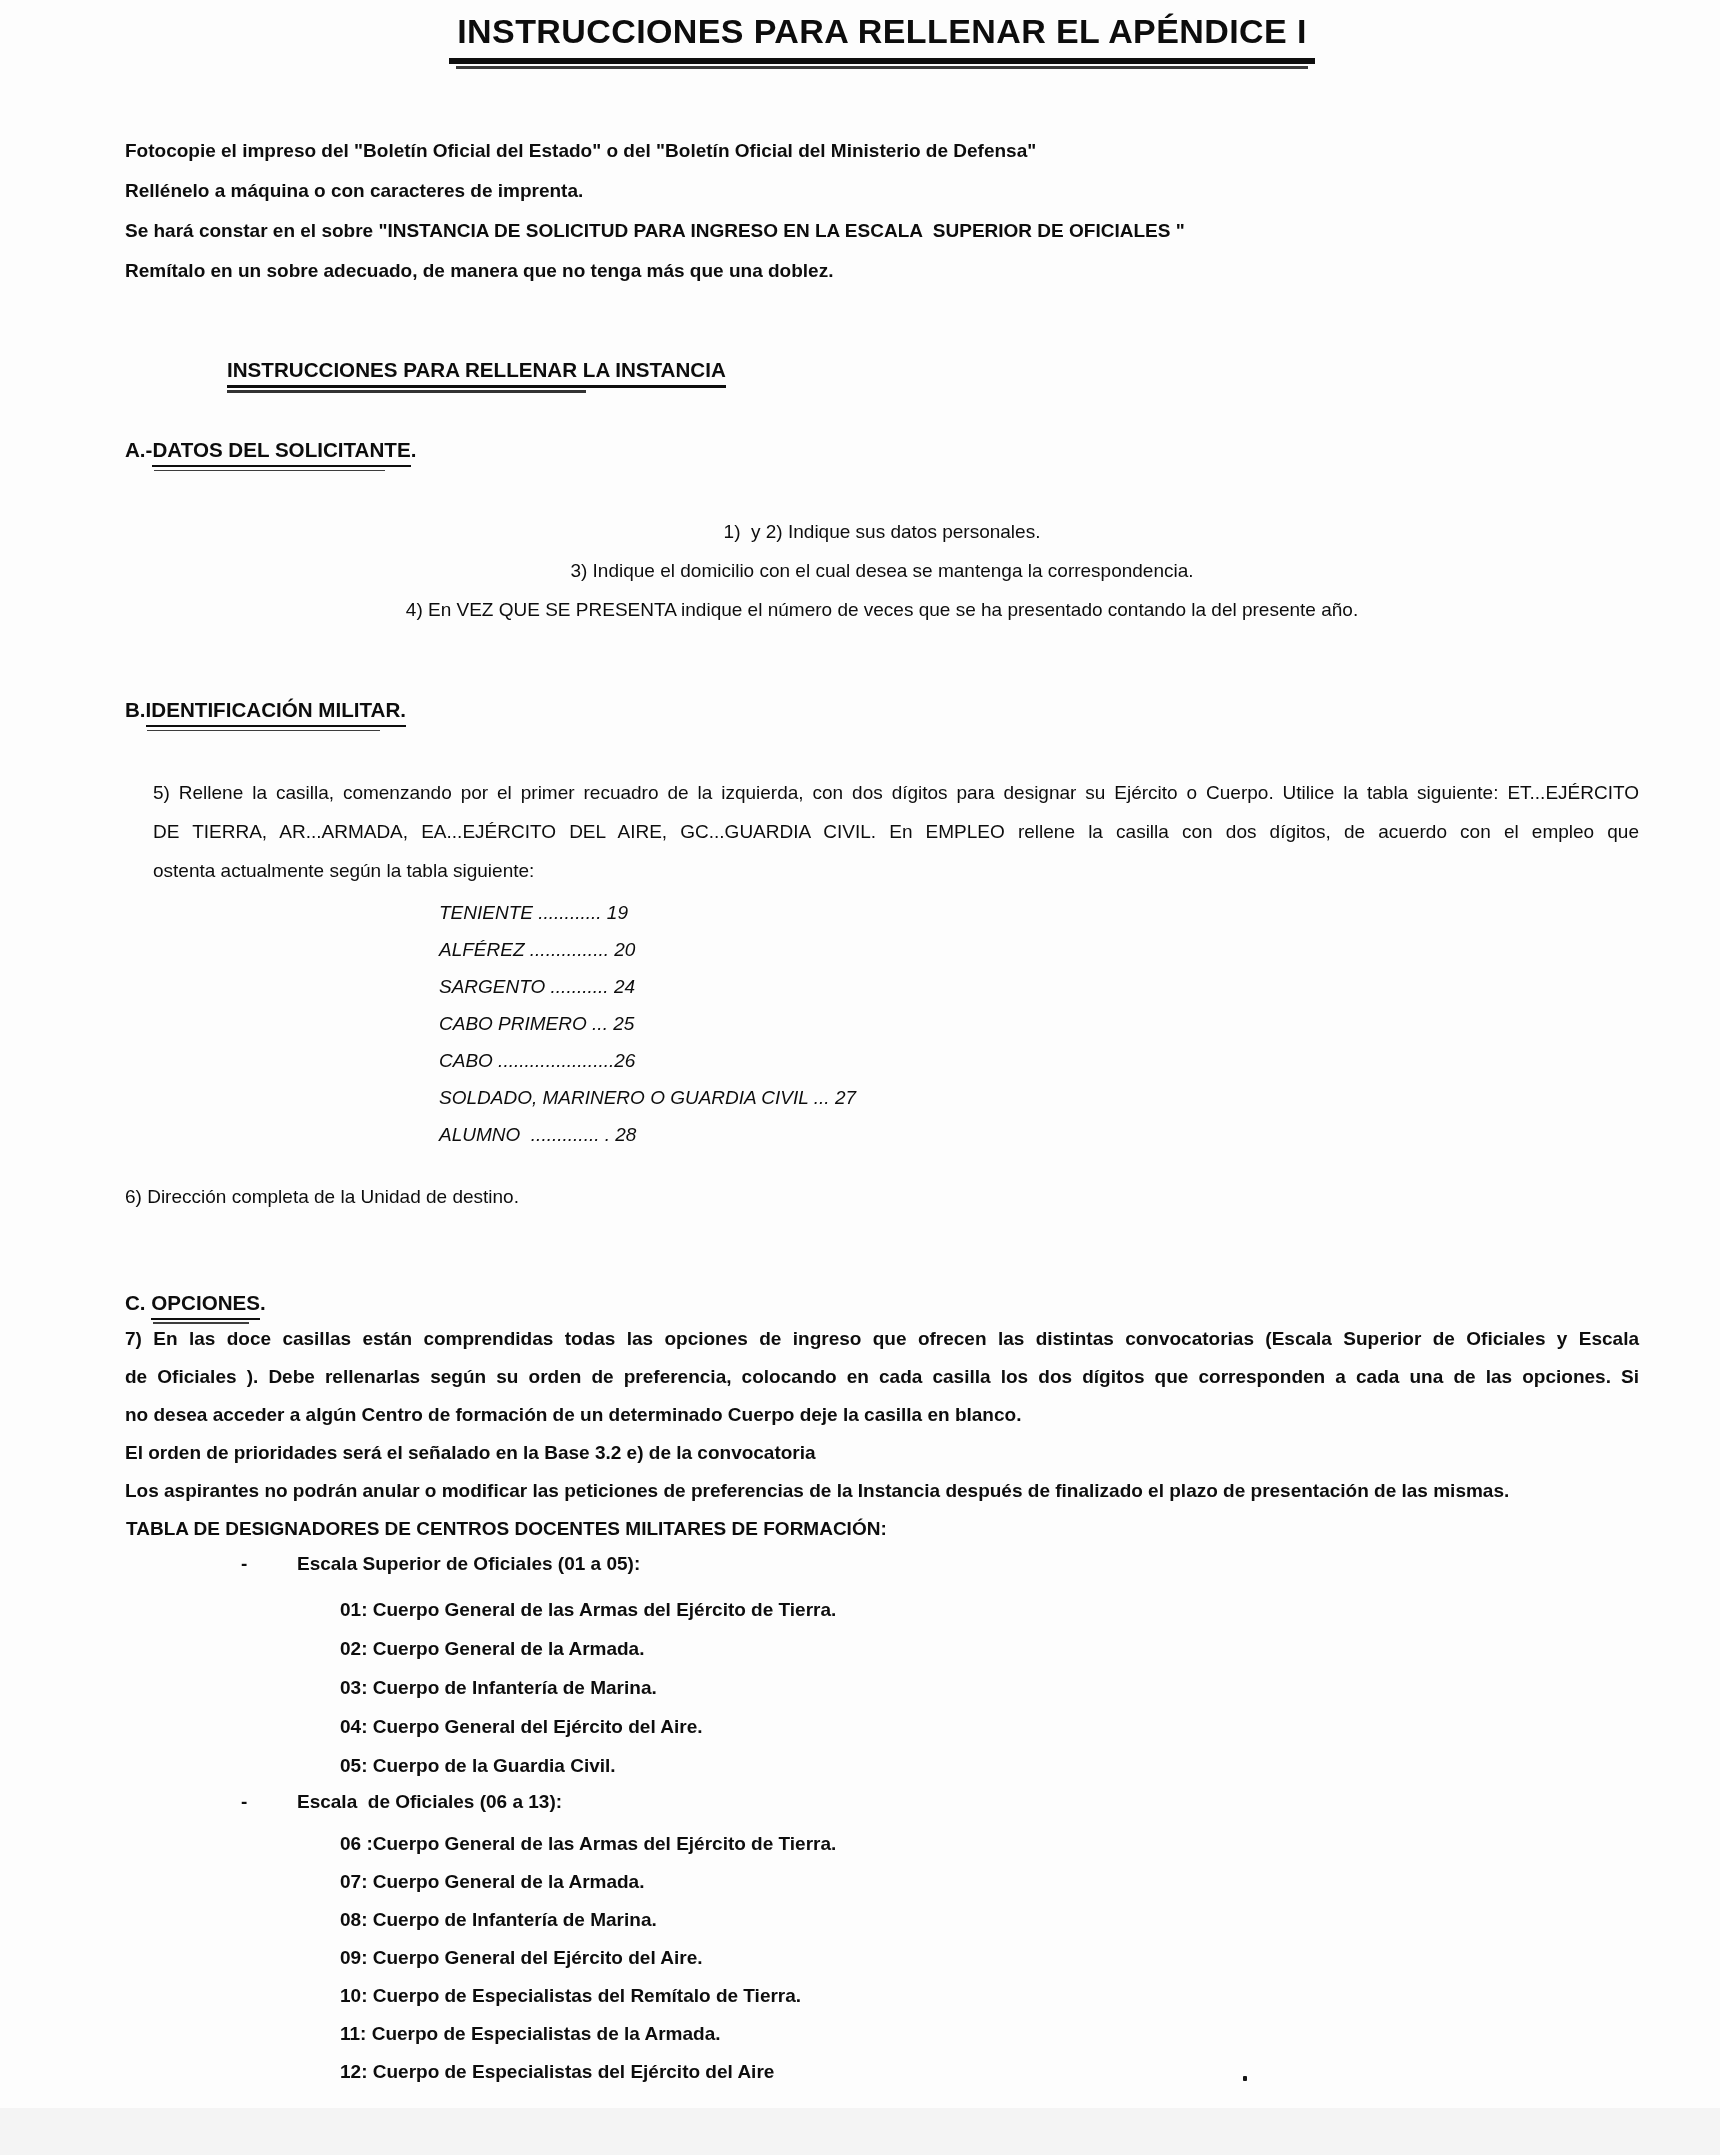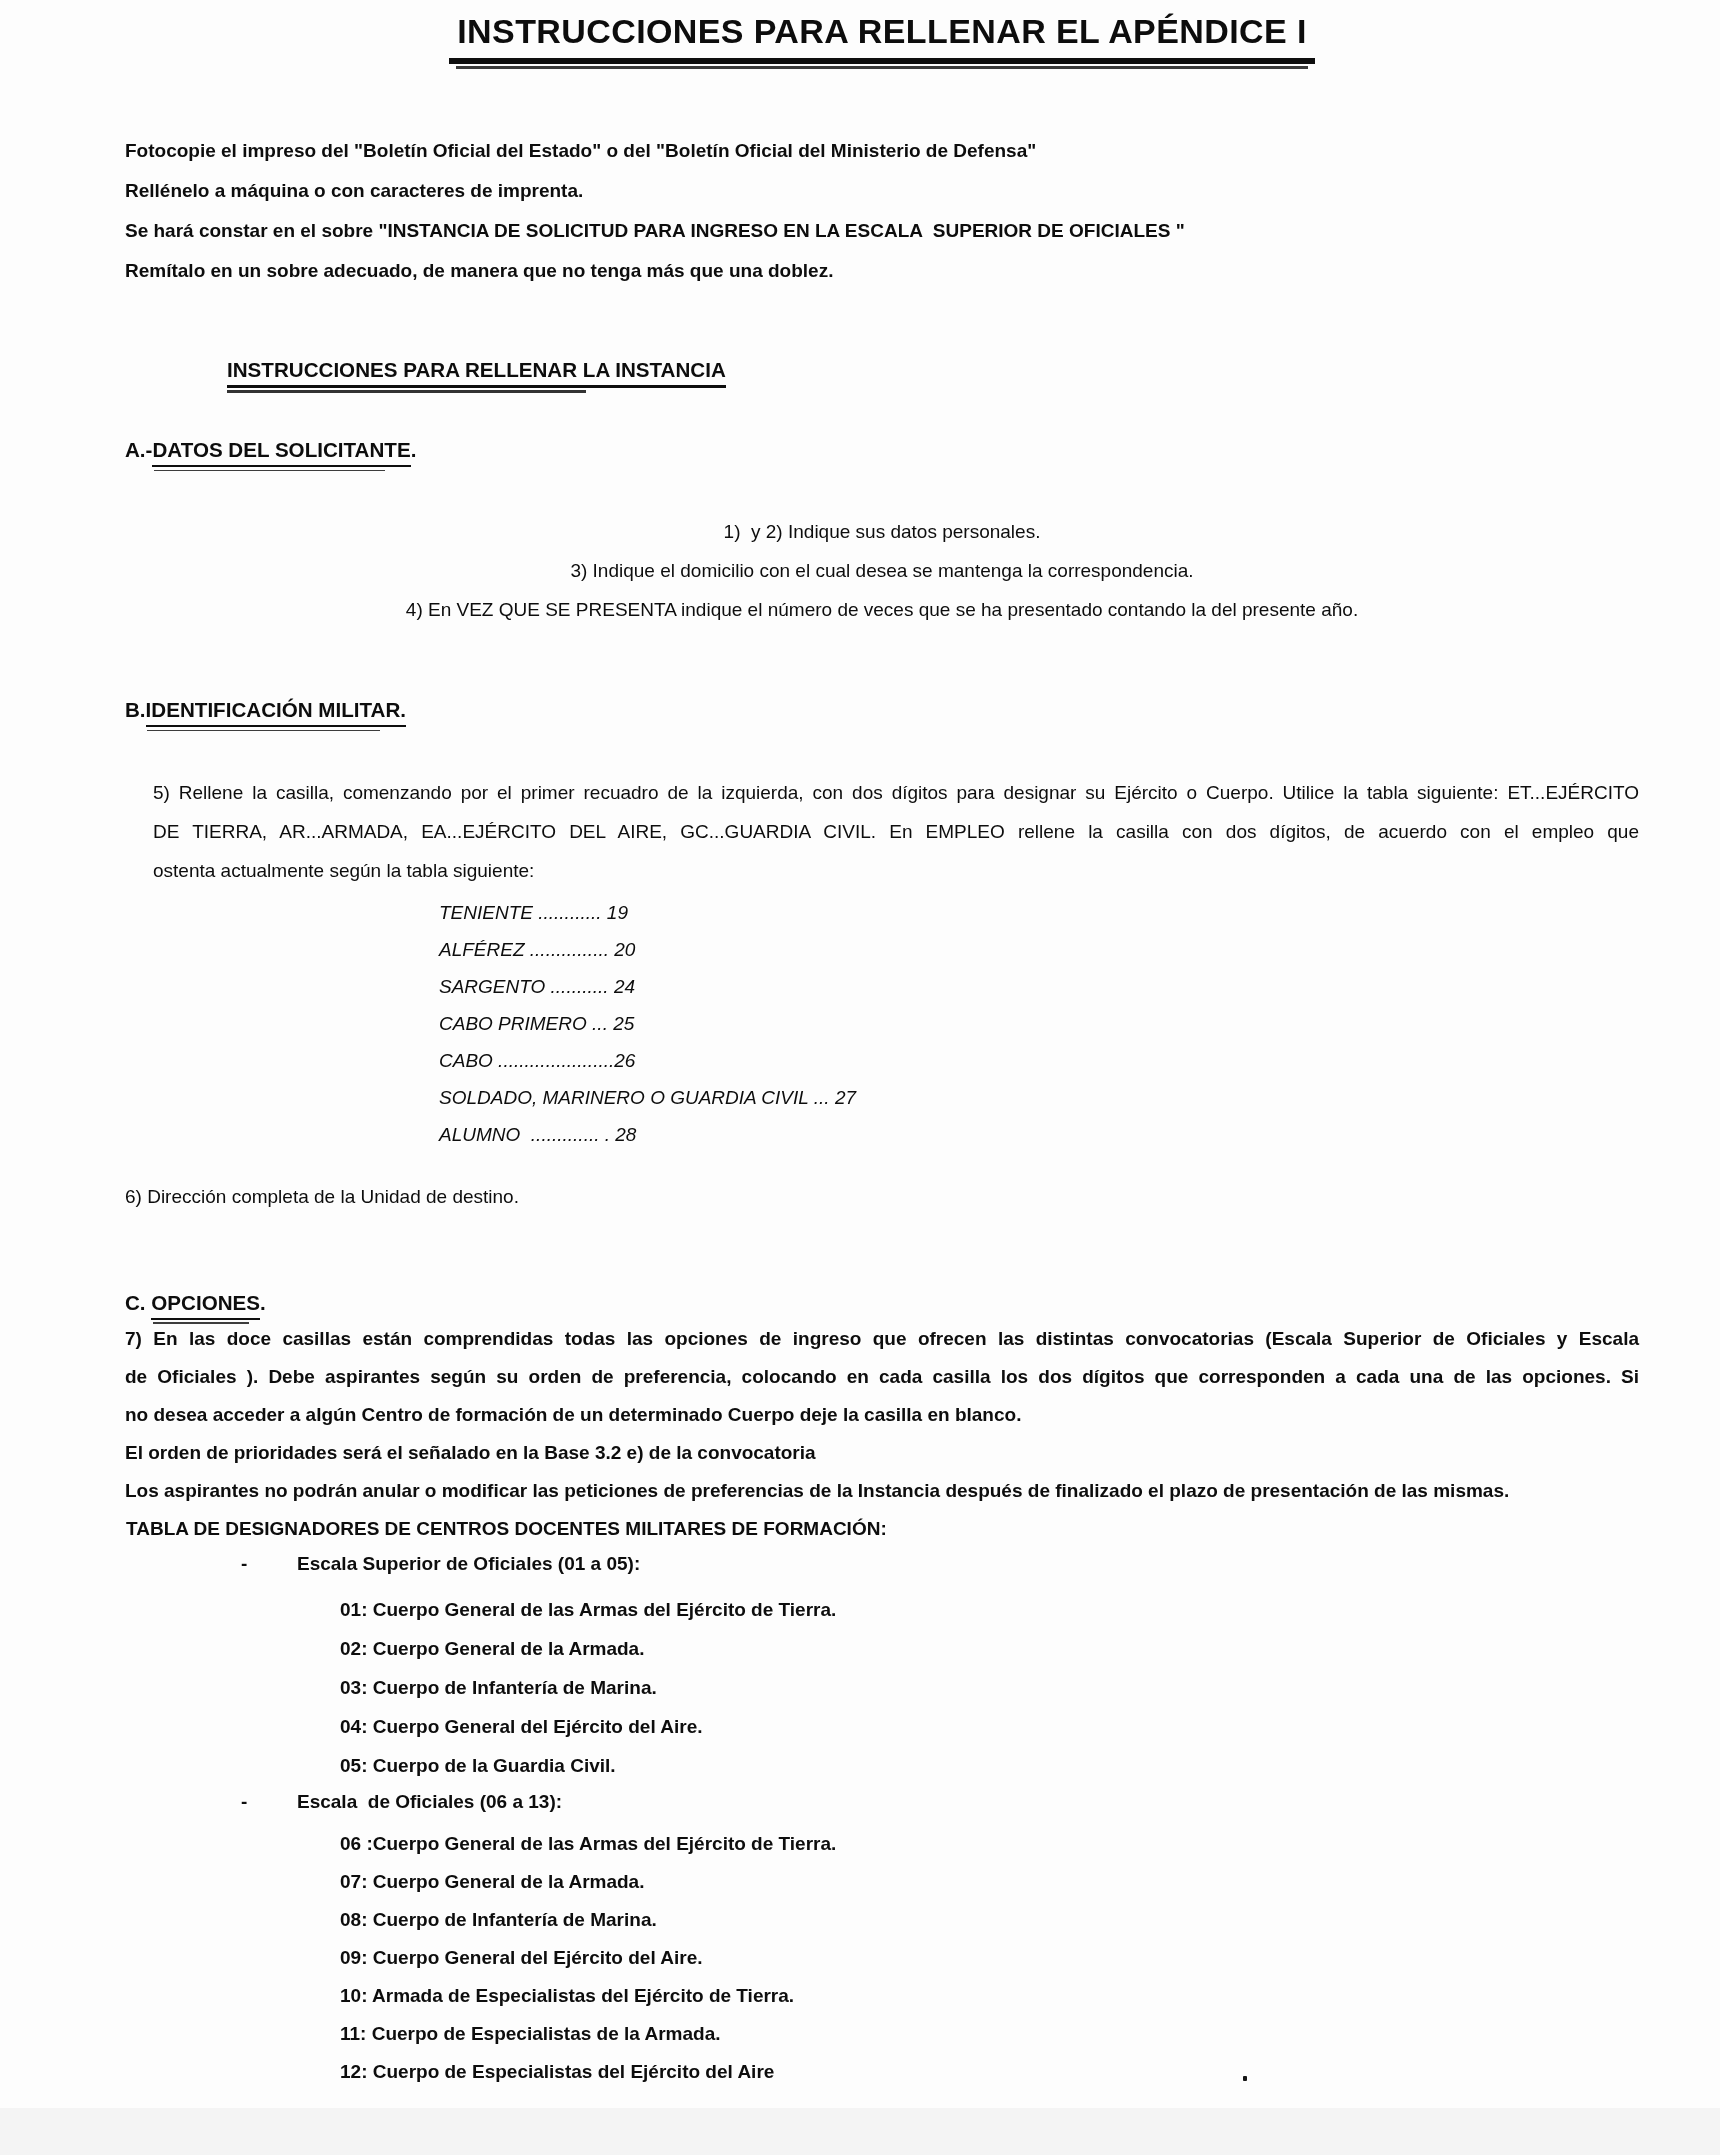--- a/index.html
+++ b/index.html
@@ -143,21 +143,21 @@
   </div>
 
   <div class="item6">6) Dirección completa de la Unidad de destino.</div>
 
   <div class="sec-heading secC">
     <span>C. </span><span class="hu">OPCIONES</span><span>.</span>
   </div>
 
   <div class="para7">
     <div class="jline">7) En las doce casillas están comprendidas todas las opciones de ingreso que ofrecen las distintas convocatorias (Escala Superior de Oficiales y Escala</div>
-    <div class="jline">de Oficiales ). Debe aspirantes según su orden de preferencia, colocando en cada casilla los dos dígitos que corresponden a cada una de las opciones. Si</div>
+    <div class="jline">de Oficiales ). Debe rellenarlas según su orden de preferencia, colocando en cada casilla los dos dígitos que corresponden a cada una de las opciones. Si</div>
     <div class="pline">no desea acceder a algún Centro de formación de un determinado Cuerpo deje la casilla en blanco.</div>
     <div class="pline">El orden de prioridades será el señalado en la Base 3.2 e) de la convocatoria</div>
     <div class="pline">Los aspirantes no podrán anular o modificar las peticiones de preferencias de la Instancia después de finalizado el plazo de presentación de las mismas.</div>
   </div>
 
   <div class="tabla">TABLA DE DESIGNADORES DE CENTROS DOCENTES MILITARES DE FORMACIÓN:</div>
 
   <div class="group-header">
     <span class="dash">-</span><span class="label">Escala Superior de Oficiales (01 a 05):</span>
   </div>
@@ -172,21 +172,21 @@
 
   <div class="group-header">
     <span class="dash">-</span><span class="label">Escala  de Oficiales (06 a 13):</span>
   </div>
 
   <div class="group-items g2">
     <div>06 :Cuerpo General de las Armas del Ejército de Tierra.</div>
     <div>07: Cuerpo General de la Armada.</div>
     <div>08: Cuerpo de Infantería de Marina.</div>
     <div>09: Cuerpo General del Ejército del Aire.</div>
-    <div>10: Armada de Especialistas del Ejército de Tierra.</div>
+    <div>10: Cuerpo de Especialistas del Remítalo de Tierra.</div>
     <div>11: Cuerpo de Especialistas de la Armada.</div>
     <div>12: Cuerpo de Especialistas del Ejército del Aire</div>
   </div>
 
   <div class="speck"></div>
   <div class="bottom-band"></div>
 </div>
 
 
 </body></html>

